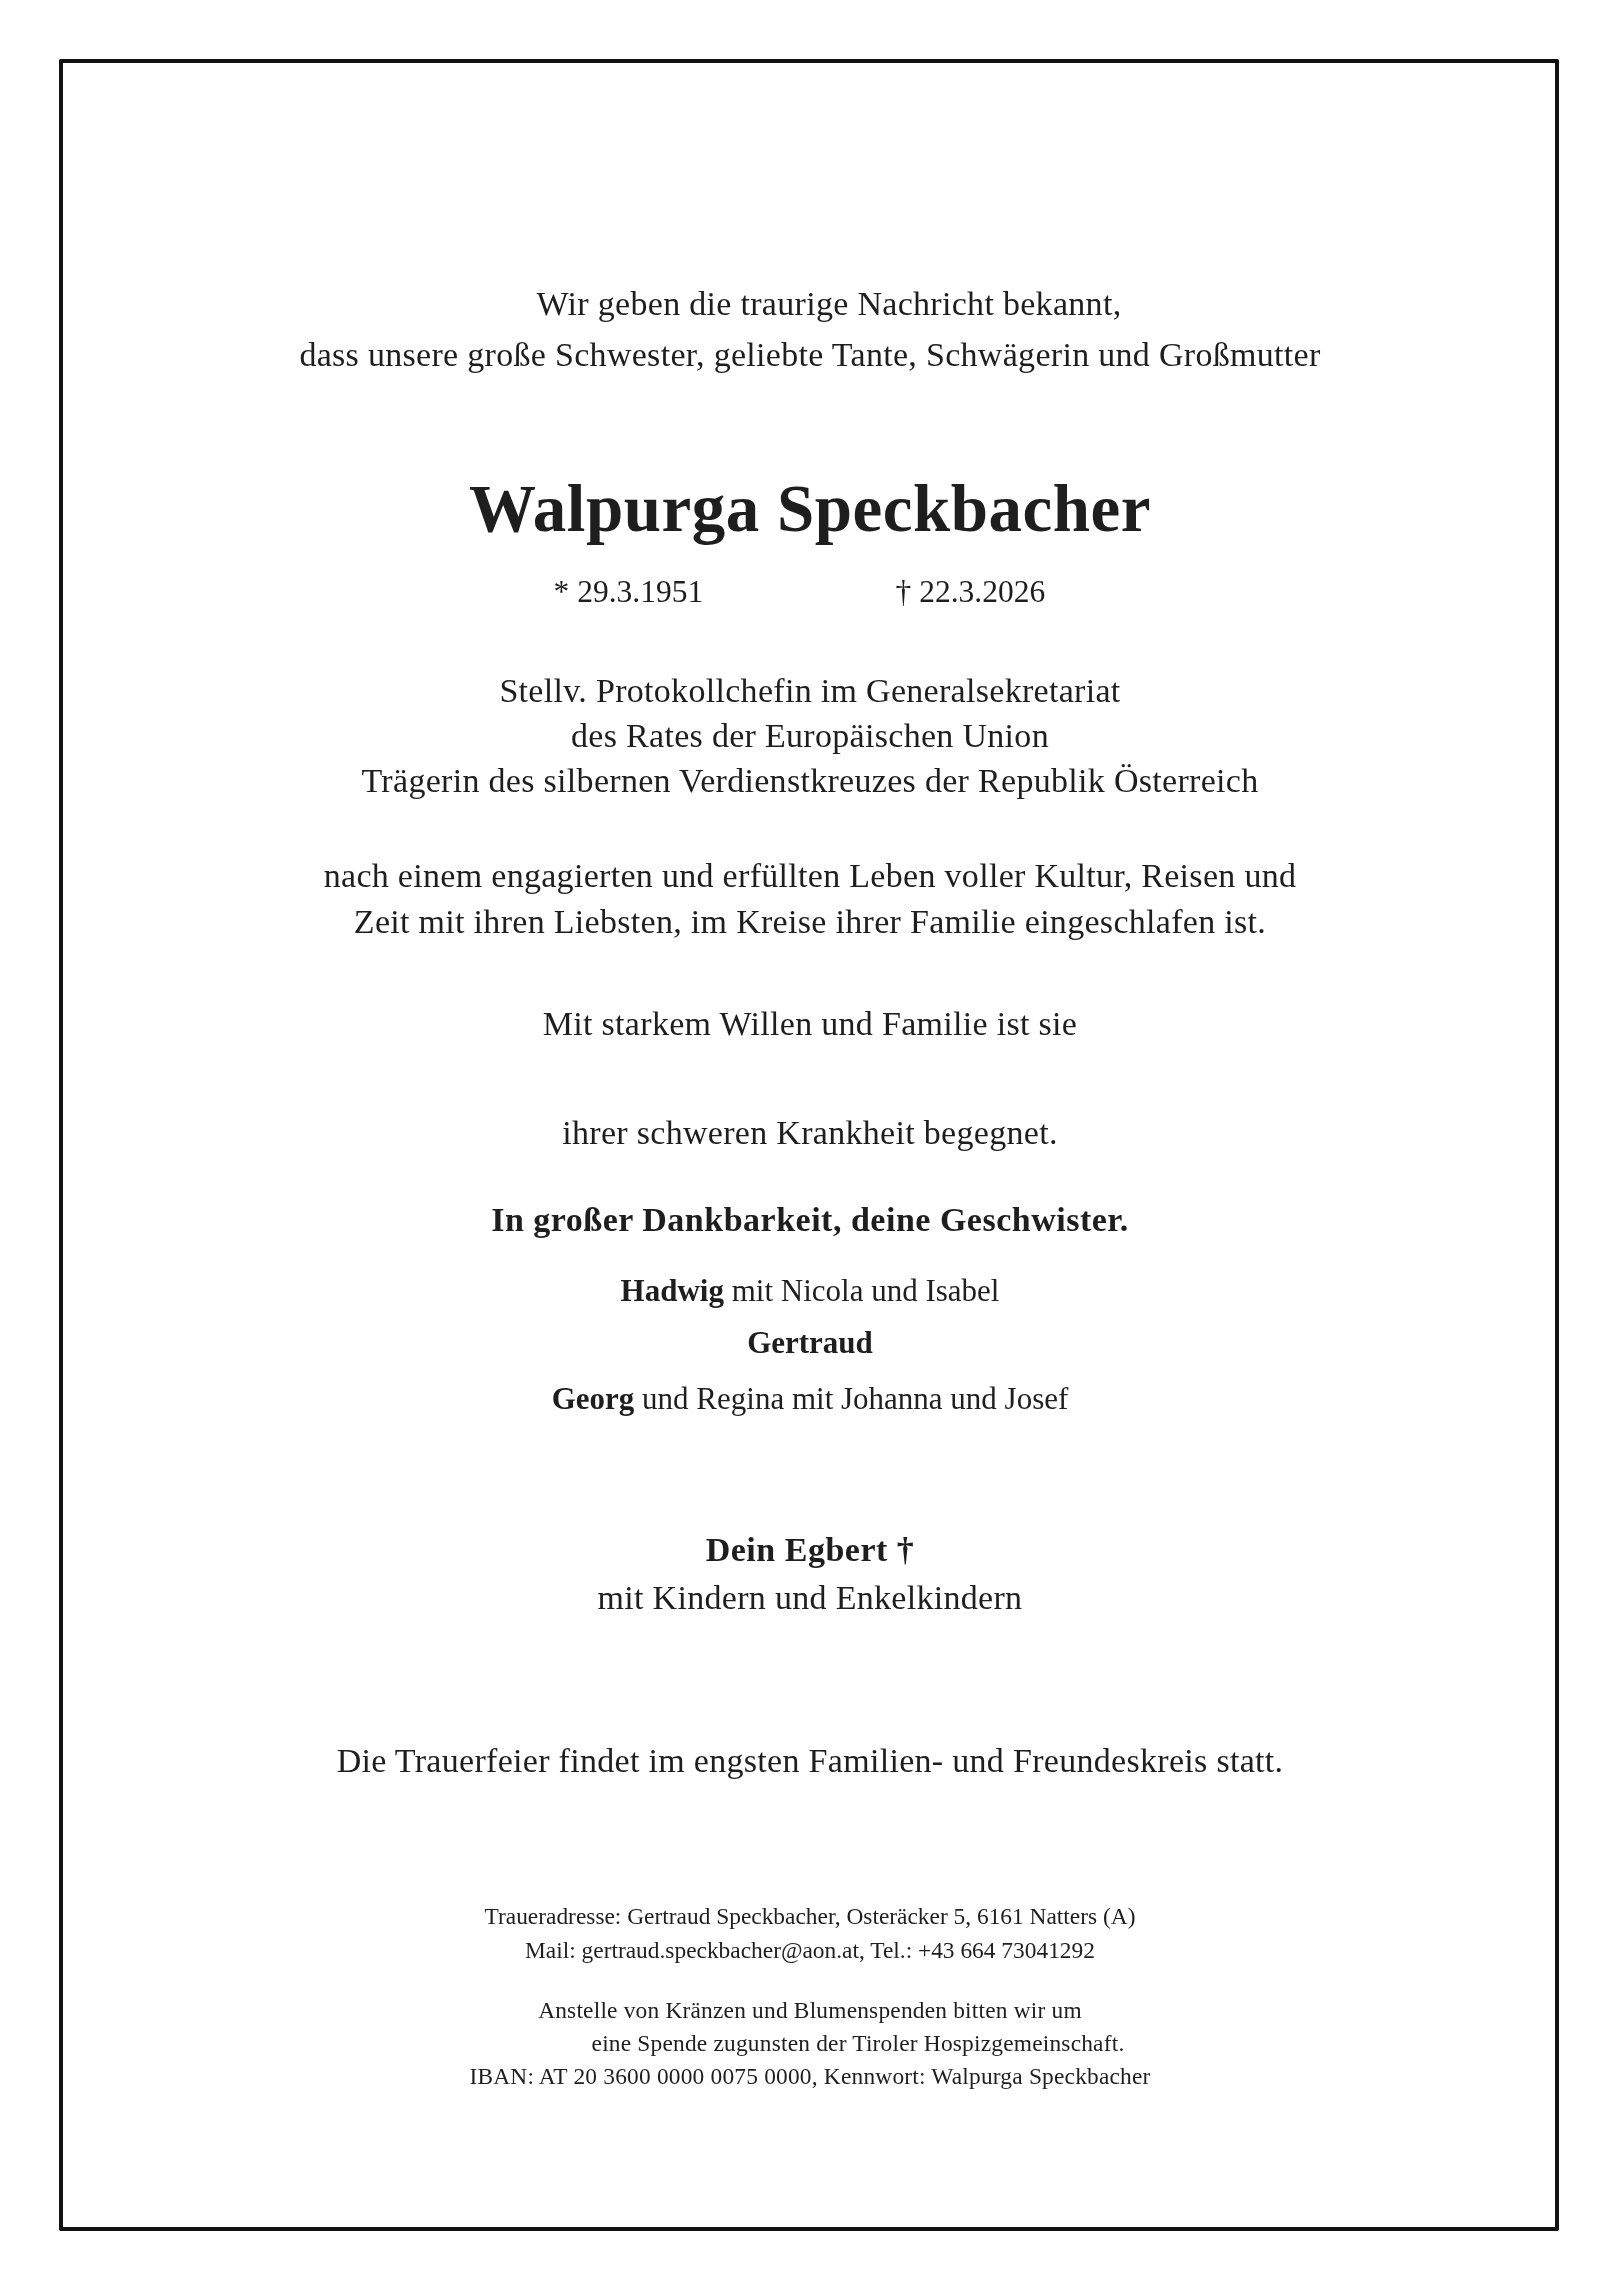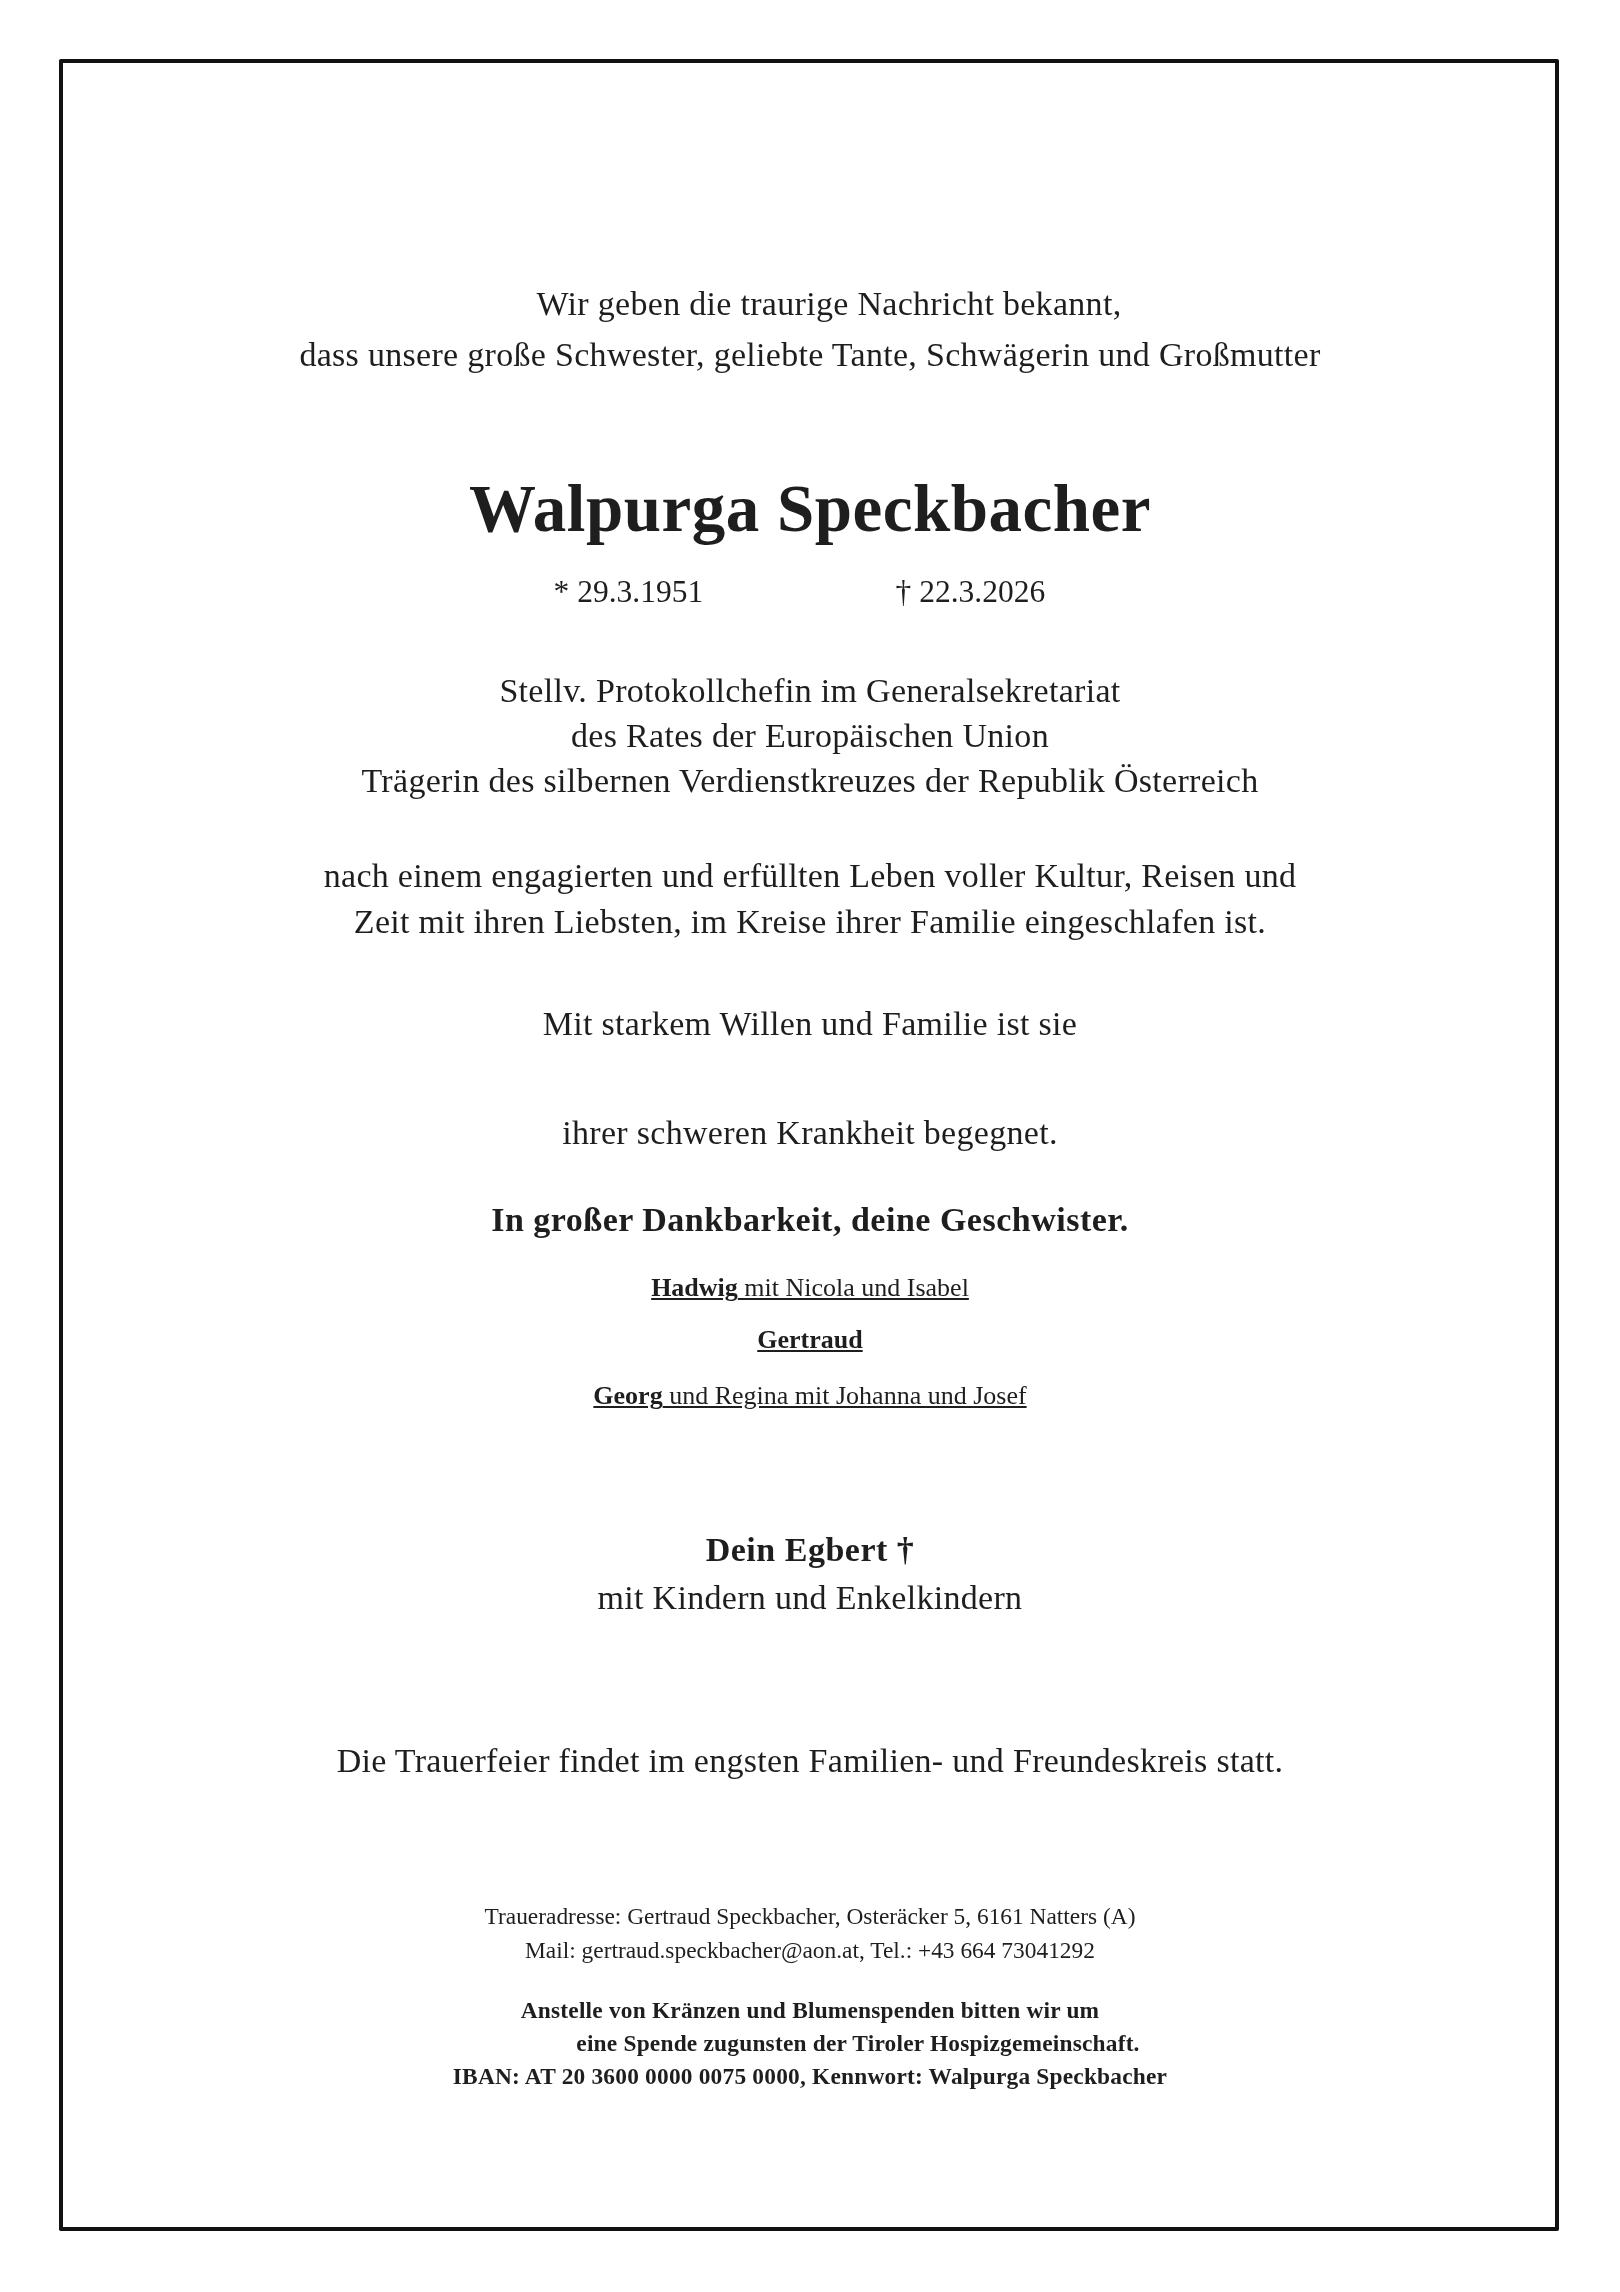--- a/index.html
+++ b/index.html
@@ -47,35 +47,34 @@
   }
   .dates .birth { display: inline-block; width: 216px; text-align: left; }
   .dates .death { display: inline-block; width: 171px; text-align: left; }
   .dates .gap   { display: inline-block; width: 126px; }
   .thanks {
     font-size: 34px;
     font-weight: bold;
     letter-spacing: 0.5px;
   }
   .family {
-    font-size: 26px;
-    text-decoration: underline;
+    font-size: 31px;
   }
   .family b { font-weight: bold; }
   .egbert {
     font-size: 34px;
     font-weight: bold;
     letter-spacing: 0.5px;
   }
   .foot {
     font-size: 23.4px;
   }
   .foot-strong {
     font-size: 23.4px;
-    font-weight: bold;
+    font-weight: normal;
     letter-spacing: 0.2px;
   }
 </style>
 </head>
 <body>
 
 <div class="frame"></div>
 
 <div class="line body-text" style="top:287px;padding-left:19px;">Wir geben die traurige Nachricht bekannt,</div>
 <div class="line body-text" style="top:338px;">dass unsere große Schwester, geliebte Tante, Schwägerin und Großmutter</div>

